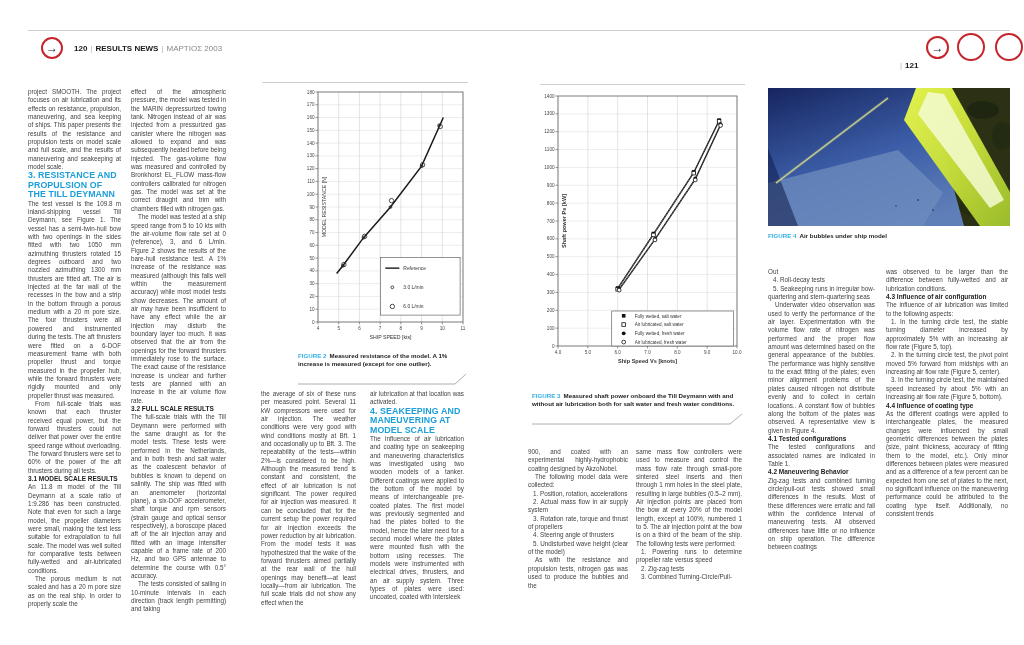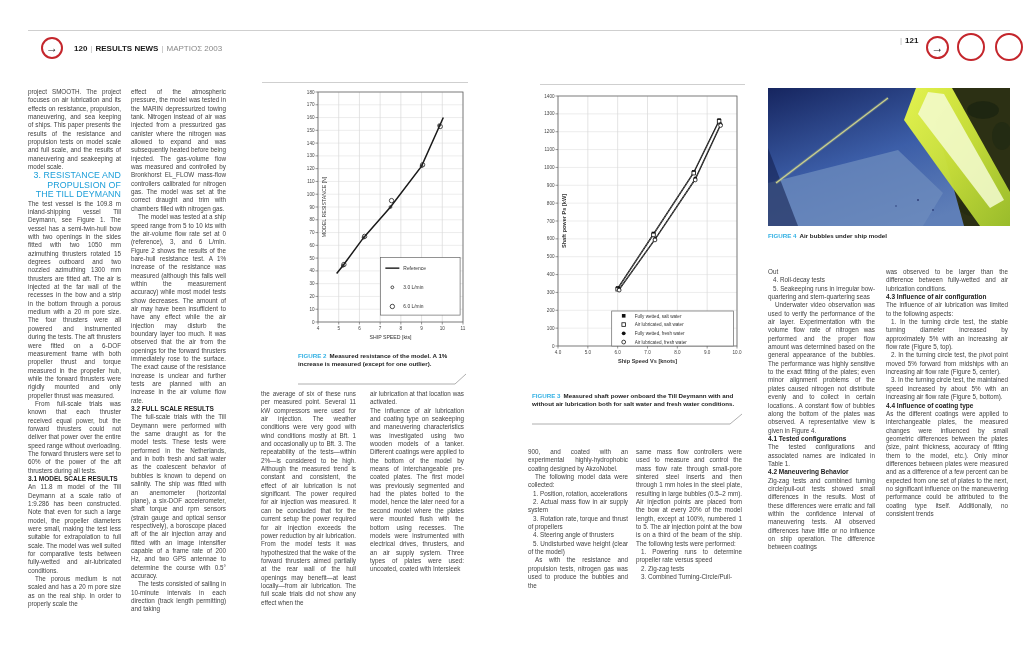--- a/index.html
+++ b/index.html
@@ -15,22 +15,22 @@
   .hdr-sep{color:#b5b5b5;font-weight:normal;margin:0 3px;}
   .circ{position:absolute;border:2.6px solid var(--red);border-radius:50%;box-sizing:border-box;background:#fff;}
   .circ.arrow{display:flex;align-items:center;justify-content:center;
               font-size:12px;font-weight:bold;color:#141414;line-height:1;}
   
   .col{position:absolute;font-size:6.3px;line-height:8.35px;text-align:justify;
        color:var(--ink);overflow:hidden;}
   .col p{margin:0;}
   .b-pi{text-indent:7px;}
   .b-li{text-indent:5px;}
-  .b-h{color:var(--blue);font-weight:normal;font-size:8.8px;line-height:9.4px;
-       margin:6px 0 2.5px;text-align:right;letter-spacing:.1px;}
+  .b-h{color:var(--blue);font-weight:bold;font-size:8.8px;line-height:9.4px;
+       margin:6px 0 2.5px;text-align:left;letter-spacing:.1px;}
   .b-sh{font-weight:bold;color:#1d1d1d;font-size:6.5px;margin:6px 0 1.5px;text-align:left;}
   
   .chart{position:absolute;font-family:"Liberation Sans",sans-serif;}
   .figcap{position:absolute;font-size:6.2px;line-height:8.2px;font-weight:bold;
           color:#222;text-align:left;}
   .figcap .lab{color:var(--capblue);margin-right:3px;}
   .cap-rule{position:absolute;}
   .photo{position:absolute;}
 </style>
 </head>
@@ -38,21 +38,21 @@
 
 <div id="spread">
 
   <div class="hair" style="left:28px;top:30px;width:982px;"></div>
 
   <div class="circ arrow" style="left:41px;top:37px;width:22px;height:22px;">→</div>
   <div class="hdr-txt" style="left:74px;top:44px;">
     <b>120</b><span class="hdr-sep">|</span><b>RESULTS NEWS</b><span class="hdr-sep">|</span><span>ΜΑΡΤΙΟΣ 2003</span>
   </div>
 
-  <div class="hdr-txt" style="left:897px;top:36px;">
+  <div class="hdr-txt" style="left:897px;top:61px;">
     <span class="hdr-sep">|</span><b>121</b>
   </div>
   <div class="circ arrow" style="left:926px;top:36px;width:23px;height:23px;">→</div>
   <div class="circ" style="left:957px;top:33px;width:28px;height:28px;"></div>
   <div class="circ" style="left:995px;top:33px;width:28px;height:28px;"></div>
 
   <div class="col" style="left:28px;top:88px;width:93px;height:552px">
       <p class="b-p">project SMOOTH. The project focuses on air lubrication and its effects on resistance, propulsion, maneuvering, and sea keeping of ships. This paper presents the results of the resistance and propulsion tests on model scale and full scale, and the results of maneuvering and seakeeping at model scale.</p>
       <p class="b-h">3. RESISTANCE AND PROPULSION OF THE TILL DEYMANN</p>
       <p class="b-p">The test vessel is the 109.8 m inland-shipping vessel Till Deymann, see Figure 1. The vessel has a semi-twin-hull bow with two openings in the sides fitted with two 1050 mm azimuthing thrusters rotated 15 degrees outboard and two nozzled azimuthing 1300 mm thrusters are fitted aft. The air is injected at the far wall of the recesses in the bow and a strip in the bottom through a porous medium with a 20 m pore size. The four thrusters were all powered and instrumented during the tests. The aft thrusters were fitted on a 6-DOF measurement frame with both propeller thrust and torque measured in the propeller hub, while the forward thrusters were rigidly mounted and only propeller thrust was measured.</p>
@@ -66,20 +66,21 @@
       <p class="b-pi">The model was tested at a ship speed range from 5 to 10 kts with the air-volume flow rate set at 0 (reference), 3, and 6 L/min. Figure 2 shows the results of the bare-hull resistance test. A 1% increase of the resistance was measured (although this falls well within the measurement accuracy) while most model tests show decreases. The amount of air may have been insufficient to have any effect while the air injection may disturb the boundary layer too much. It was observed that the air from the openings for the forward thrusters immediately rose to the surface. The exact cause of the resistance increase is unclear and further tests are planned with an increase in the air volume flow rate.</p>
       <p class="b-sh">3.2 FULL SCALE RESULTS</p>
       <p class="b-p">The full-scale trials with the Till Deymann were performed with the same draught as for the model tests. These tests were performed in the Netherlands, and in both fresh and salt water as the coalescent behavior of bubbles is known to depend on salinity. The ship was fitted with an anemometer (horizontal plane), a six-DOF accelerometer, shaft torque and rpm sensors (strain gauge and optical sensor respectively), a boroscope placed aft of the air injection array and fitted with an image intensifier capable of a frame rate of 200 Hz, and two GPS antennae to determine the course with 0.5° accuracy.</p>
       <p class="b-pi">The tests consisted of sailing in 10-minute intervals in each direction (track length permitting) and taking</p>
     </div>
   <div class="col" style="left:261px;top:390px;width:95px;height:250px">
       <p class="b-p">the average of six of these runs per measured point. Several 11 kW compressors were used for air injection. The weather conditions were very good with wind conditions mostly at Bft. 1 and occasionally up to Bft. 3. The repeatability of the tests—within 2%—is considered to be high. Although the measured trend is constant and consistent, the effect of air lubrication is not significant. The power required for air injection was measured. It can be concluded that for the current setup the power required for air injection exceeds the power reduction by air lubrication. From the model tests it was hypothesized that the wake of the forward thrusters aimed partially at the rear wall of the hull openings may benefit—at least locally—from air lubrication. The full scale trials did not show any effect when the</p>
     </div>
   <div class="col" style="left:370px;top:390px;width:94px;height:250px">
       <p class="b-p">air lubrication at that location was activated.</p>
+      <p class="b-h">4. SEAKEEPING AND MANEUVERING AT MODEL SCALE</p>
       <p class="b-p">The influence of air lubrication and coating type on seakeeping and maneuvering characteristics was investigated using two wooden models of a tanker. Different coatings were applied to the bottom of the model by means of interchangeable pre-coated plates. The first model was previously segmented and had the plates bolted to the model, hence the later need for a second model where the plates were mounted flush with the bottom using recesses. The models were instrumented with electrical drives, thrusters, and an air supply system. Three types of plates were used: uncoated, coated with Intersleek</p>
     </div>
 
   <div class="hair" style="left:262px;top:82px;width:206px;"></div>
   <svg class="chart" width="172" height="262" style="left:296px;top:86px;">
       <line x1="22" y1="6" x2="22" y2="236" stroke="#c9c9c9" stroke-width="0.5"></line>
       <line x1="42.71428571428571" y1="6" x2="42.71428571428571" y2="236" stroke="#c9c9c9" stroke-width="0.5"></line>
       <line x1="63.42857142857142" y1="6" x2="63.42857142857142" y2="236" stroke="#c9c9c9" stroke-width="0.5"></line>
       <line x1="84.14285714285714" y1="6" x2="84.14285714285714" y2="236" stroke="#c9c9c9" stroke-width="0.5"></line>
       <line x1="104.85714285714285" y1="6" x2="104.85714285714285" y2="236" stroke="#c9c9c9" stroke-width="0.5"></line>

